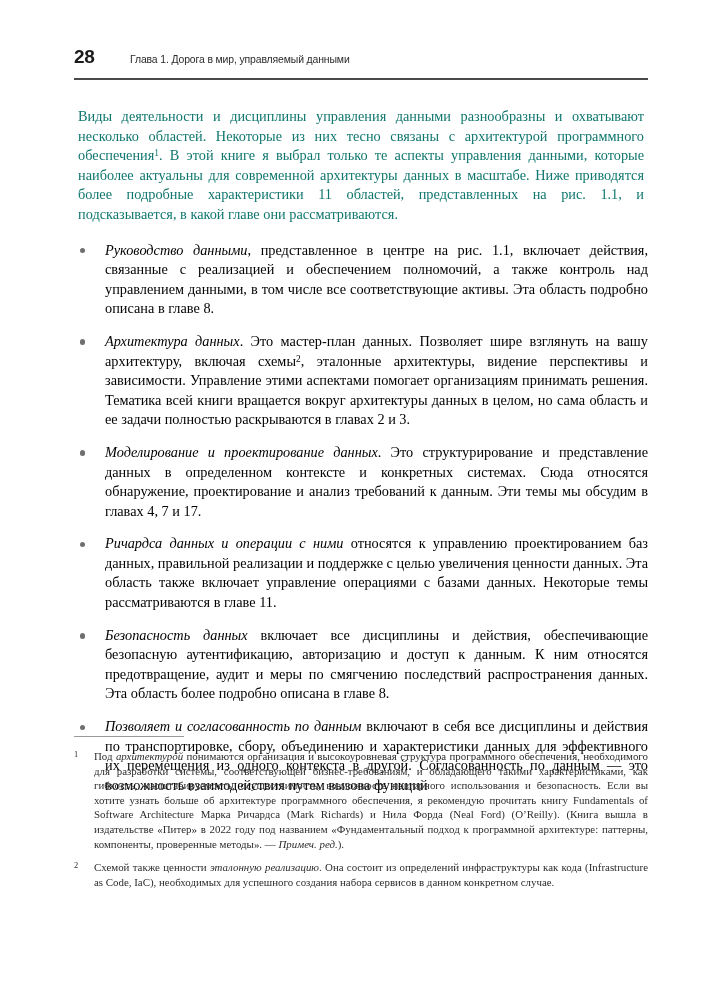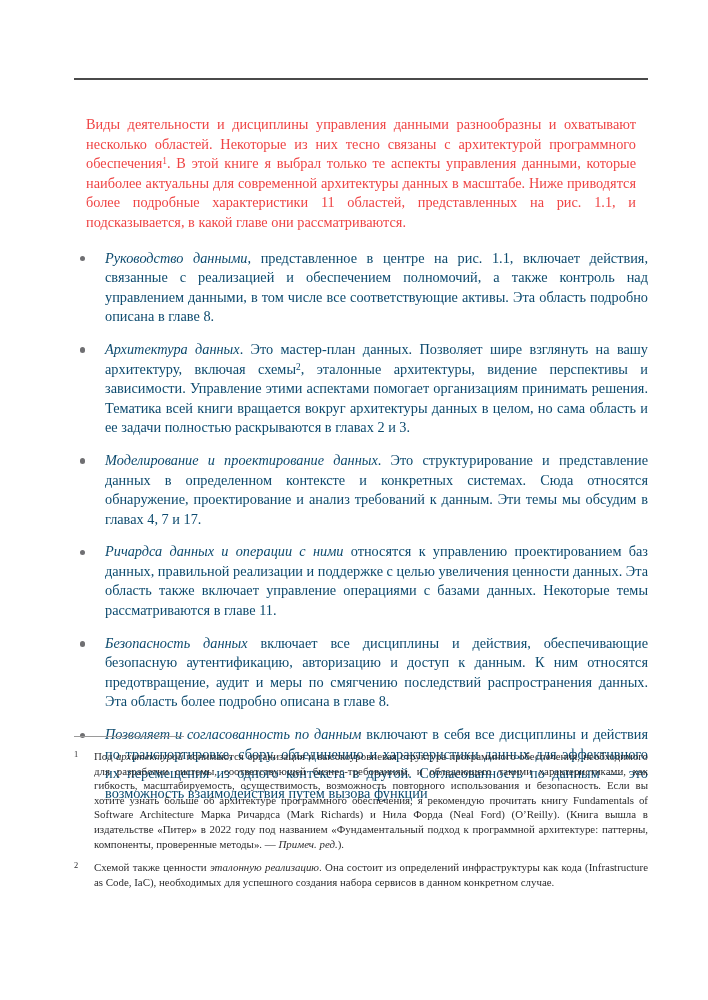--- a/index.html
+++ b/index.html
@@ -55,48 +55,48 @@
   }
 
   
   .body-block {
     position: absolute;
     left: 74px;
     top: 103px;
     width: 574px;
   }
   p.para {
-    margin: 12px;
+    margin: 4px;
     font-size: 14.3px;
     line-height: 19.6px;
     text-align: justify;
     text-justify: inter-word;
     hyphens: manual;
-    color: #ef4444;
+    color: #0f766e;
   }
   sup.fn {
     font-size: 9.4px;
     vertical-align: 0.45em;
     line-height: 0;
   }
 
   
   ul.bullets {
     list-style: none;
     margin: 16px 0 0 0;
     padding: 0;
   }
   ul.bullets > li {
     position: relative;
     margin: 0 0 13px 0;
     padding-left: 31px;
     font-size: 14.3px;
     line-height: 19.6px;
     text-align: justify;
-    color: #0c4a6e;
+    color: #000000;
   }
   ul.bullets > li:last-child {
     margin-bottom: 0;
   }
   .bullet-dot {
     position: absolute;
     left: 6px;
     top: 7.5px;
     width: 5.4px;
     height: 5.4px;
@@ -139,20 +139,24 @@
     font-size: 8.4px;
     color: #2c2c2e;
   }
   .it { font-style: italic; }
 </style>
 </head>
 <body>
 
 <div class="page">
 
+  <div class="running-head">
+    <span class="folio">28</span>
+    <span class="chapter-title">Глава 1. Дорога в мир, управляемый данными</span>
+  </div>
   <div class="head-rule"></div>
 
   <div class="body-block">
 
     <p class="para"><span>Виды деятельности и дисциплины управления данными разнообразны и охватывают несколько областей. Некоторые из них тесно связаны с архитектурой программного обеспечения</span><sup class="fn">1</sup><span>. В этой книге я выбрал только те аспекты управления данными, которые наиболее актуальны для современной архитектуры данных в масштабе. Ниже приводятся более подробные характеристики 11 областей, представленных на рис. 1.1, и подсказывается, в какой главе они рассматриваются.</span></p>
 
     <ul class="bullets">
 
       <li>
         <span class="bullet-dot"></span>

